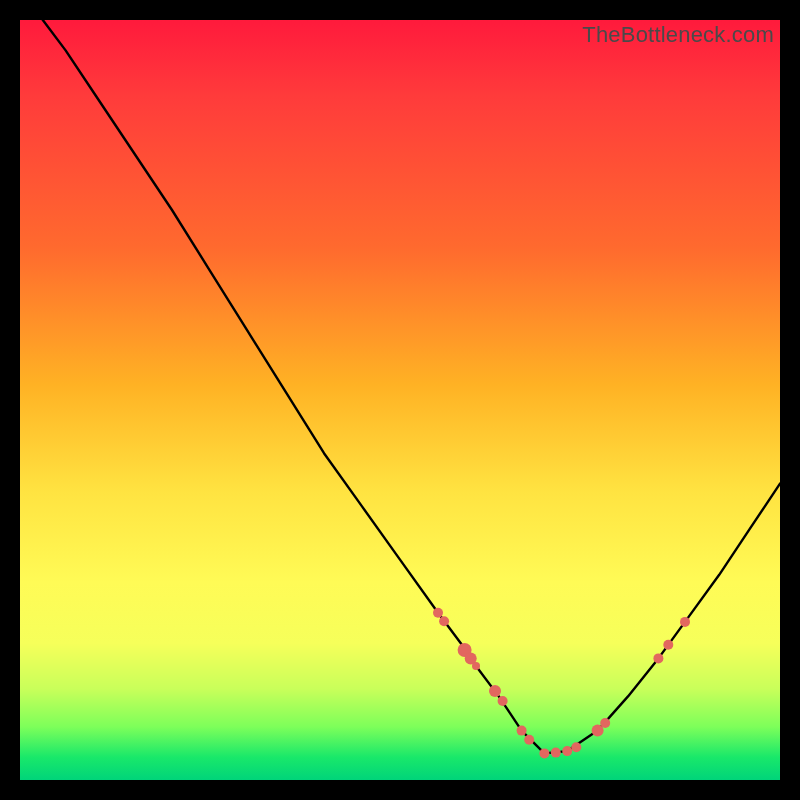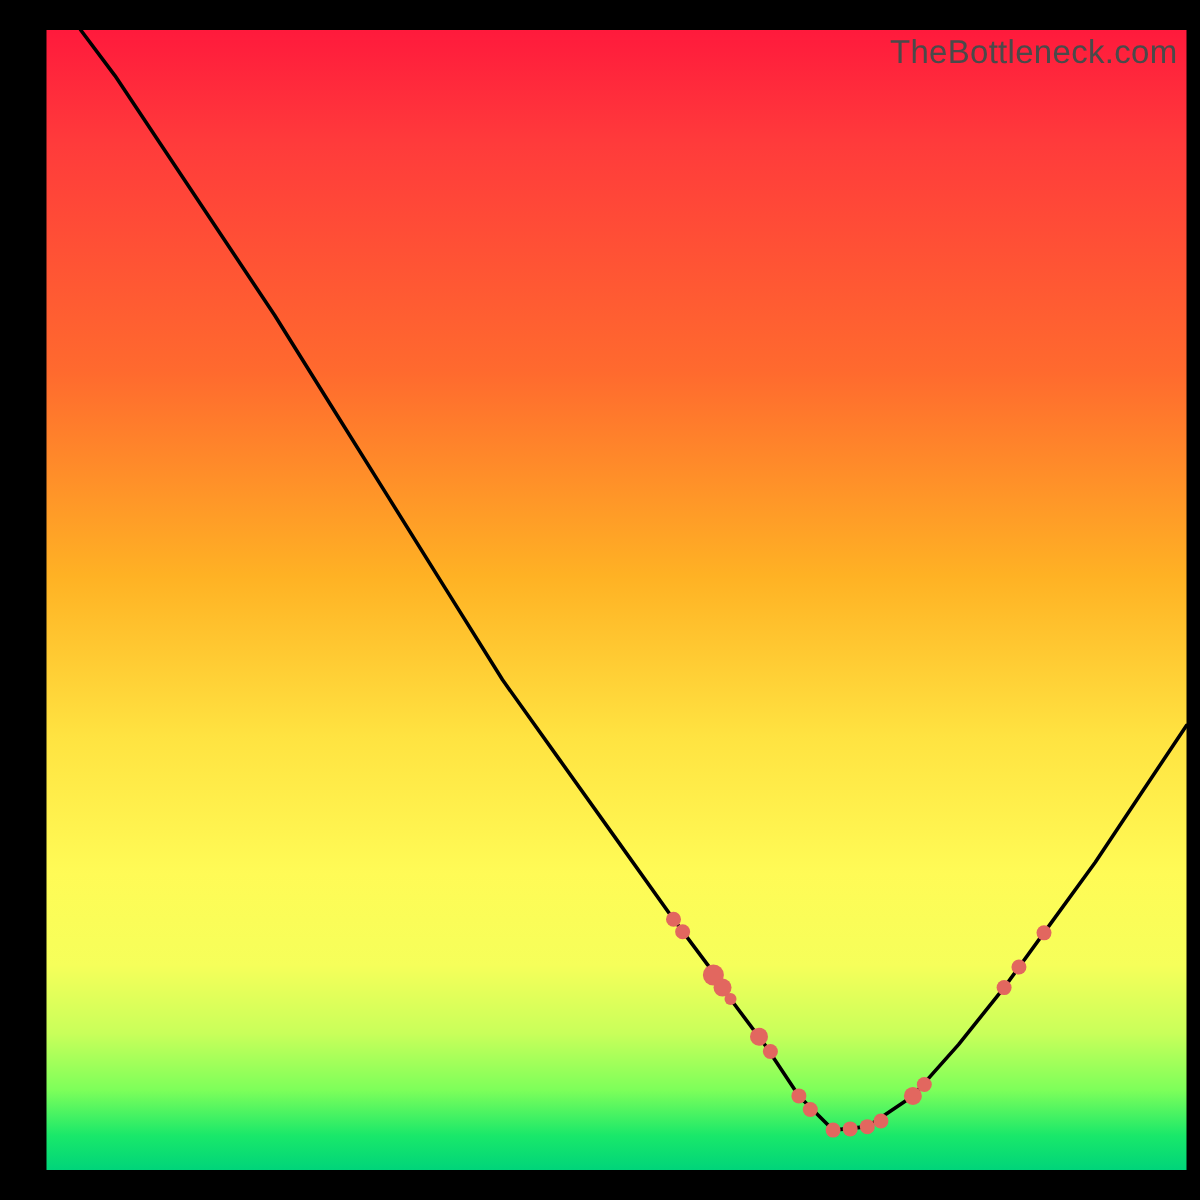--- a/index.html
+++ b/index.html
@@ -11,21 +11,20 @@
     overflow: hidden;
     font-family: Arial, Helvetica, sans-serif;
   }
   .frame {
     position: absolute;
     left: 20px;
     top: 20px;
     width: 760px;
     height: 600px;
     background: #000;
-    margin-left: 11px;
   }
   .plot-area {
     position: absolute;
     left: 0;
     top: 0;
     width: 760px;
     height: 760px;
     
     background: linear-gradient(
       to bottom,

